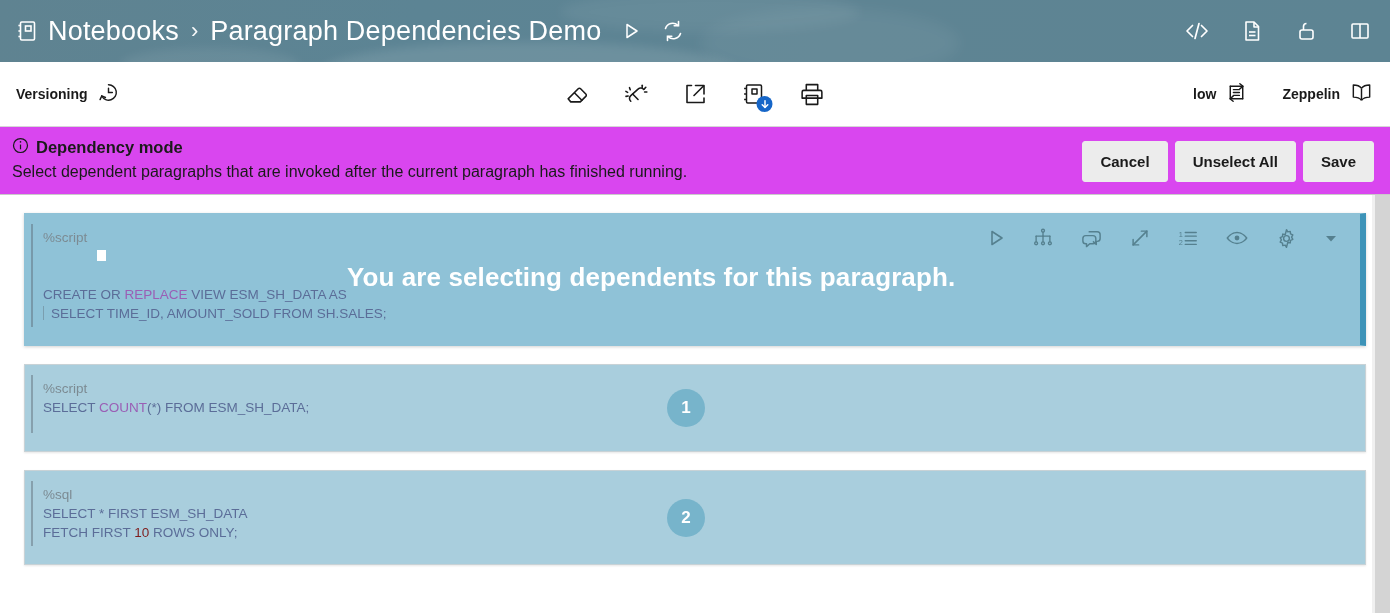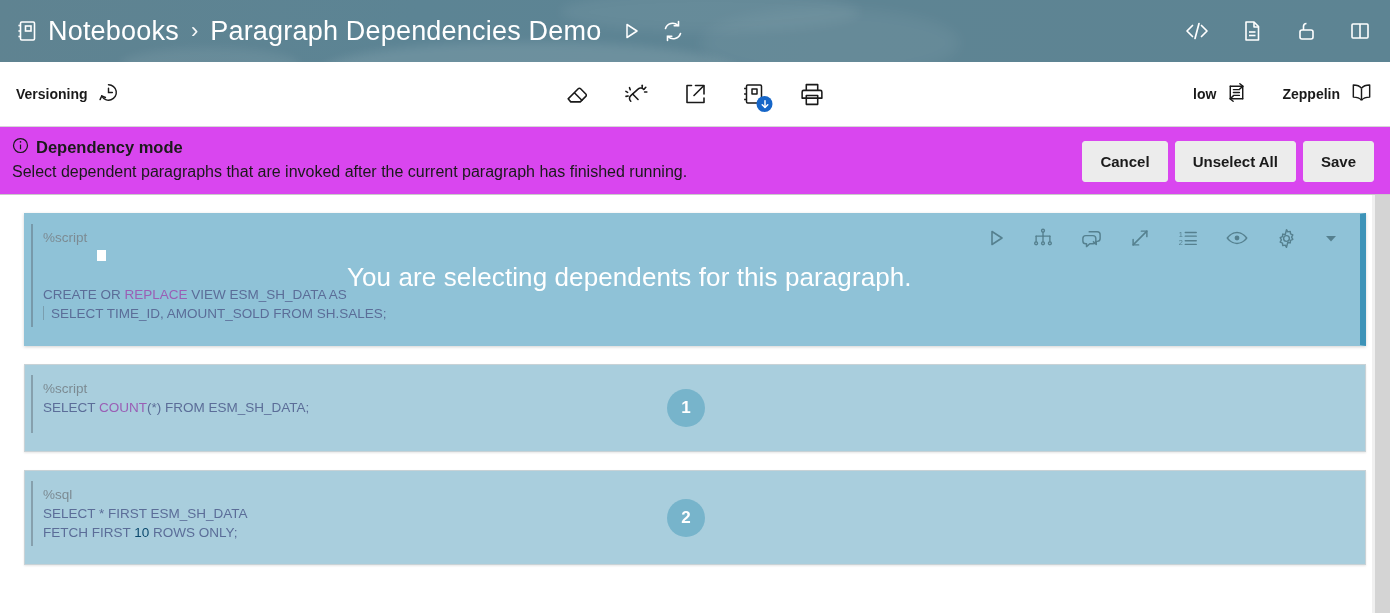--- a/index.html
+++ b/index.html
@@ -136,21 +136,21 @@
   .code {
     font-family: Liberation Sans, sans-serif;
     font-size: 13.5px;
     line-height: 19px;
     color: #5b6d98;
     white-space: pre;
   }
   .code .magic { color: #7c8b93; }
   .code .kw { color: #5b6d98; }
   .code .fn { color: #9a5fb5; }
-  .code .num { color: #0c4a6e; }
+  .code .num { color: #7f1d1d; }
   .code .blank { display: block; height: 19px; }
   .code .indent-mark {
     display: inline-block; width: 1px; height: 14px;
     background: rgba(90,105,115,0.4); vertical-align: -2px; margin-right: 7px;
   }
 
   .para-toolbar {
     position: absolute; top: 12px; right: 22px;
     display: flex; align-items: center; gap: 26px;
   }
@@ -158,21 +158,21 @@
   .tree-tick {
     position: absolute; left: 72px; top: 36px;
     width: 9px; height: 11px; background: #ffffff;
   }
 
   .overlay-msg {
     position: absolute;
     left: 322px;
     top: 48px;
     font-size: 26px;
-    font-weight: normal;
+    font-weight: bold;
     color: #ffffff;
     letter-spacing: 0.1px;
     white-space: nowrap;
     pointer-events: none;
   }
 
   .dep-badge {
     position: absolute;
     left: 642px;
     top: 50%;

